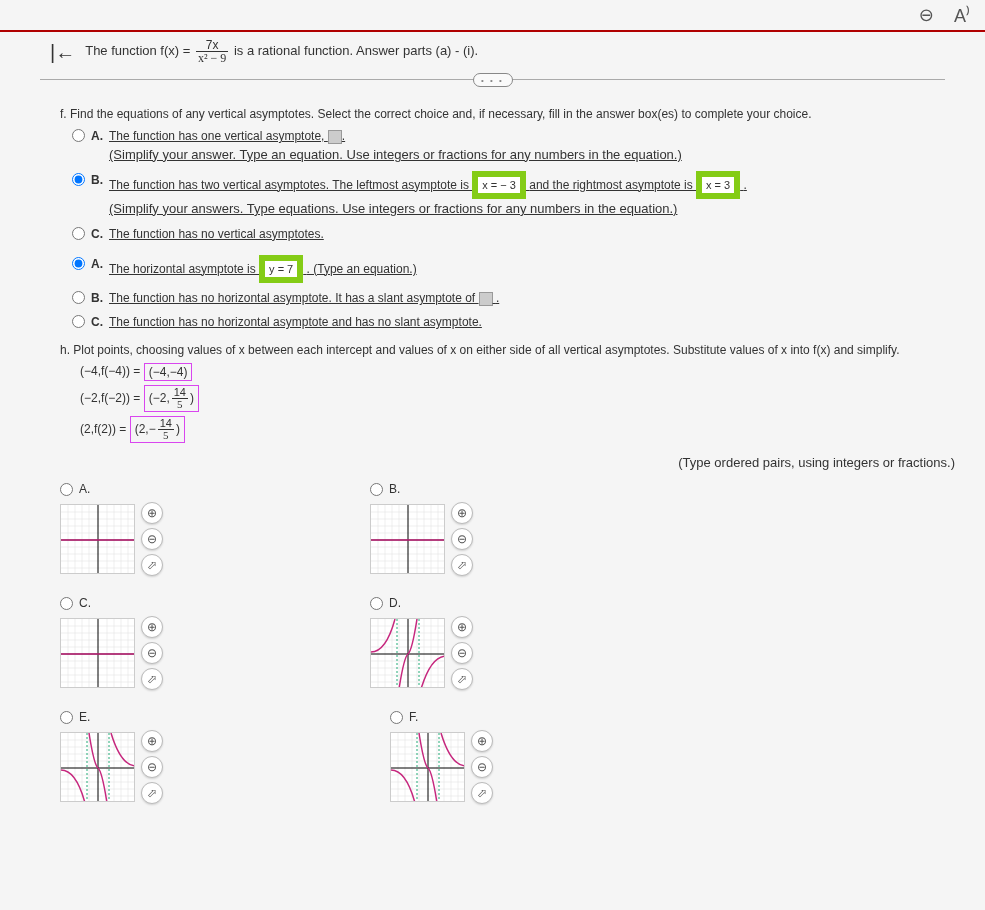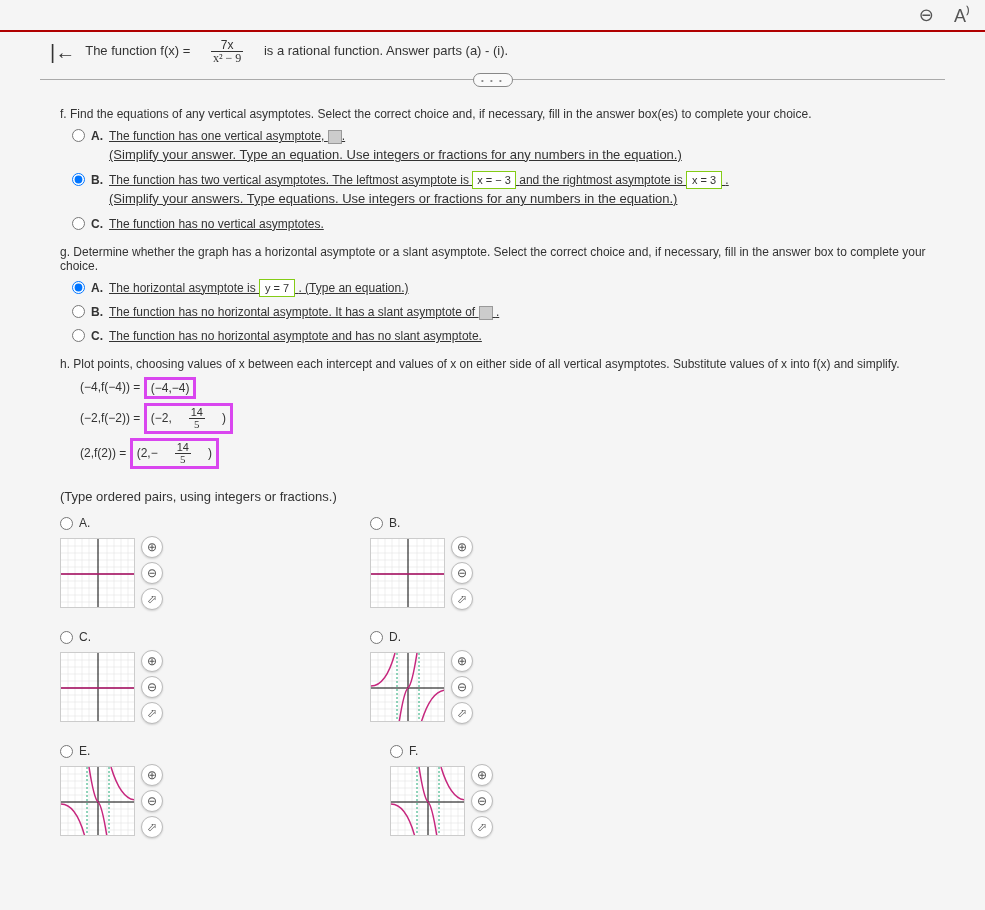--- a/index.html
+++ b/index.html
@@ -24,48 +24,48 @@
   .topbar .icon { font-size: 18px; color: #555; }
   .redline { height: 2px; background: #b00000; margin: 0 0 2px 0; }
   .header {
     padding: 5px 50px 10px 50px;
     display: flex;
     align-items: flex-start;
     gap: 10px;
   }
   .back-arrow { font-size: 20px; color: #333; margin-top: 2px; }
   .func-text { font-size: 13px; line-height: 1.6; }
-  .frac { display: inline-block; text-align: center; vertical-align: middle; font-size: 12px; line-height: 1.0; margin: 0 17px;}
+  .frac { display: inline-block; text-align: center; vertical-align: middle; font-size: 12px; line-height: 1.0; margin: 0 2px;}
   .frac .num { display:block; border-bottom: 1px solid #333; padding: 0 2px;}
   .frac .den { display:block; padding: 0 2px; font-family: Liberation Serif, serif;}
   .thinline { border-top: 1px solid #aaa; margin: 5px 40px 0 40px; }
   .more-marker {
     width: 40px; height: 14px; border:1px solid #888; border-radius: 8px;
     margin: -7px auto 0 auto; background:#fafafa; position:relative;
     display:flex; align-items:center; justify-content:center; font-size:8px; color:#888; letter-spacing:2px;
   }
   .content { padding: 20px 30px 0 60px; }
   .section { margin-bottom: 12px; }
   .section-label { margin-bottom: 6px; font-size: 12px;}
   .options { padding-left: 12px; }
   .option-row { display: flex; align-items: flex-start; gap: 6px; margin-bottom: 6px; line-height: 1.5;}
   .option-row input[type=radio]{ margin-top: 2px; flex-shrink:0;}
   .opt-letter { font-weight: bold; flex-shrink:0; }
   .opt-body { flex: 1; text-decoration: underline; }
   .inputbox {
-    display: inline-block; border: 1px solid #84cc16; background: #fff;
+    display: inline-block; border: 6px solid #84cc16; background: #fff;
     padding: 0 4px; font-size: 11px; min-width: 36px; text-align:center;
   }
   .grey-box {
     display:inline-block; width:14px; height:14px; background:#ccc; border:1px solid #999; vertical-align:middle;
   }
   .sub-note { font-size: 13px; color: #333; }
   .points { padding-left: 20px; margin-top: 4px;}
   .point-row { margin-bottom: 4px; font-size:12px;}
-  .boxed { display:inline-block; border:3px solid #d946ef; padding: 1px 4px; vertical-align:middle;}
+  .boxed { display:inline-block; border:1px solid #d946ef; padding: 1px 4px; vertical-align:middle;}
   .boxed .frac .num, .boxed .frac .den { font-size: 11px;}
   .graphs { display: flex; flex-wrap: wrap; gap: 0; margin-top: 8px; padding-left:0;}
   .graph-col { width: 310px; margin-bottom: 20px;}
   .graph-col.c2 { width: 330px;}
   .graph-label { display:flex; align-items:center; gap:6px; margin-bottom:6px;}
   .thumb-row { display:flex; align-items:center; gap:6px;}
   .thumb {
     width: 75px; height: 70px; background:#fff; border:1px solid #ccc;
     position:relative; overflow:hidden;
   }
@@ -129,21 +129,20 @@
       </div>
       <div class="option-row">
         <input type="radio" name="pf" style="">
         <span class="opt-letter">C.</span>
         <div class="opt-body">The function has no vertical asymptotes.</div>
       </div>
     </div>
   </div>
 
   <div class="section">
-    <div class="section-label">g. Determine whether the graph has a horizontal asymptote or a slant asymptote. Select the correct choice and, if necessary, fill in the answer box to complete your choice.</div>
     <div class="options">
       <div class="option-row">
         <input type="radio" name="pg" checked="" style="">
         <span class="opt-letter">A.</span>
         <div class="opt-body">
           <span>The horizontal asymptote is </span>
           <span class="inputbox">y = 7</span>
           <span>. (Type an equation.)</span>
         </div>
       </div>
@@ -177,21 +176,21 @@
           (<span>−2,</span><span class="frac"><span class="num">14</span><span class="den">5</span></span>)
         </span>
       </div>
       <div class="point-row">
         <span>(2,f(2)) = </span>
         <span class="boxed">
           (<span>2,−</span><span class="frac"><span class="num">14</span><span class="den">5</span></span>)
         </span>
       </div>
     </div>
-    <div class="sub-note" style="margin-top:20px;">(Type ordered pairs, using integers or fractions.)</div>
+    <div class="sub-note" style="margin-top:12px;text-align:right;">(Type ordered pairs, using integers or fractions.)</div>
   </div>
 
   <div class="section">
     <div class="graphs">
 
       <div class="graph-col">
         <div class="graph-label">
           <input type="radio" name="pi" style="">
           <span>A.</span>
         </div>

